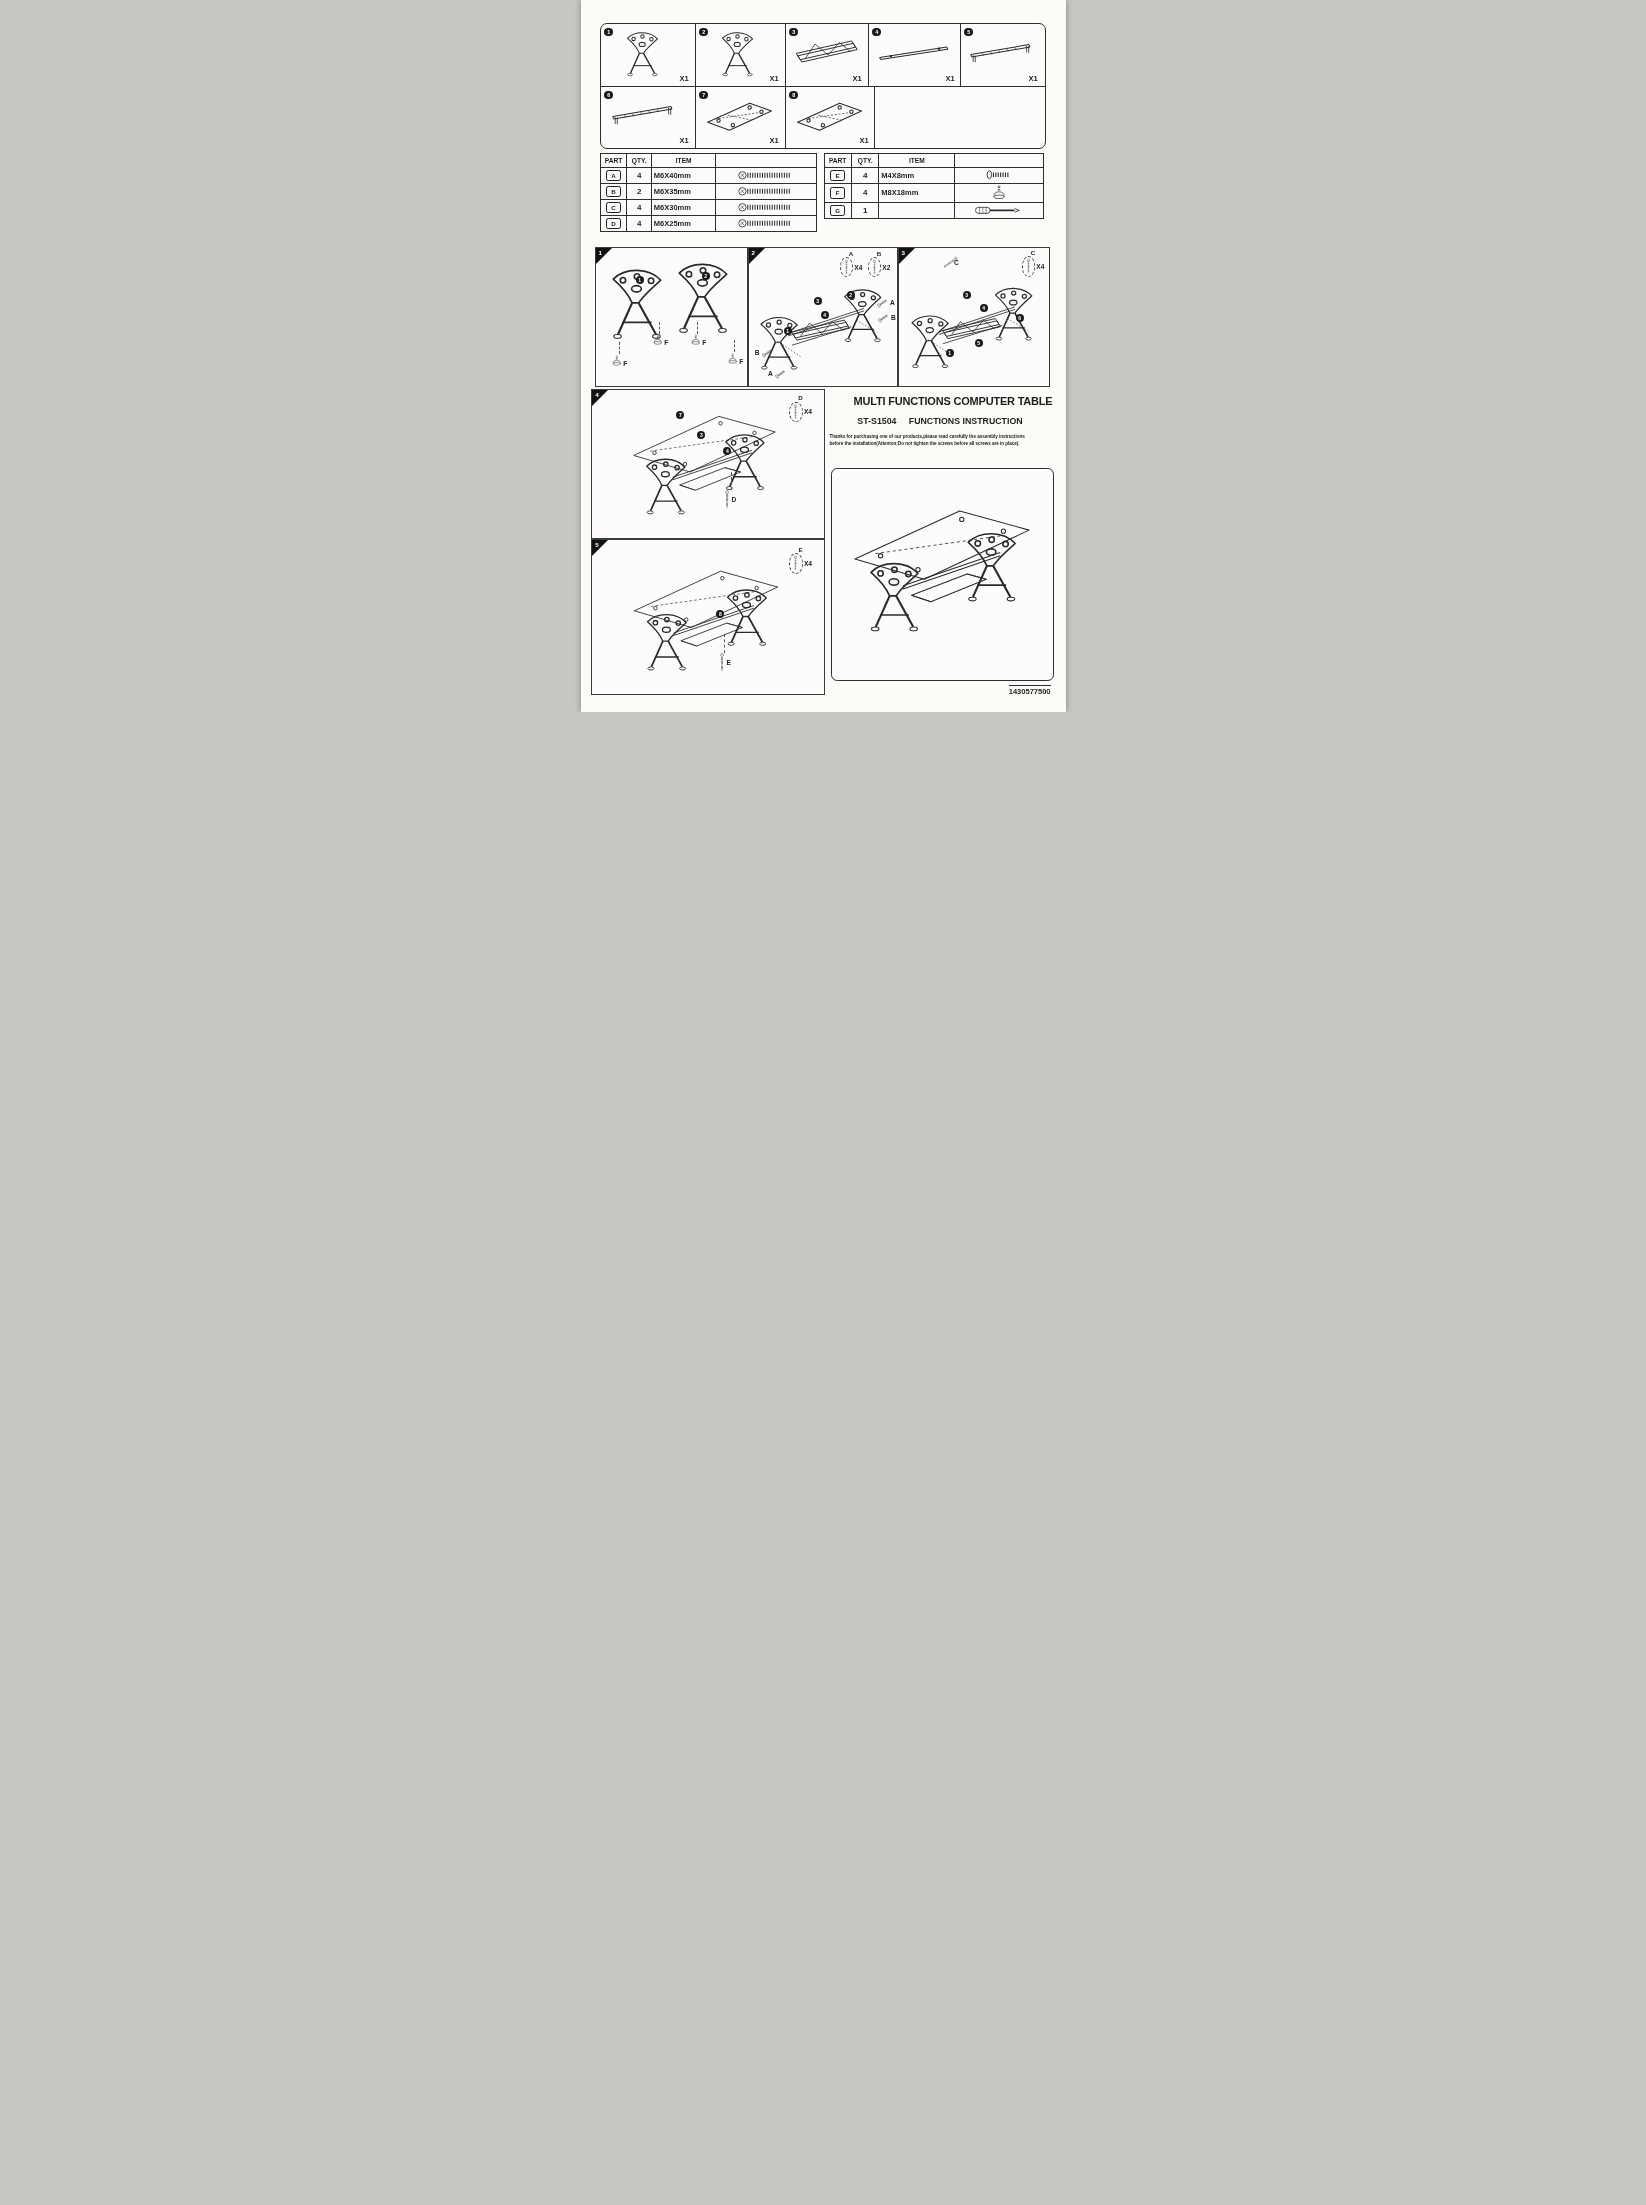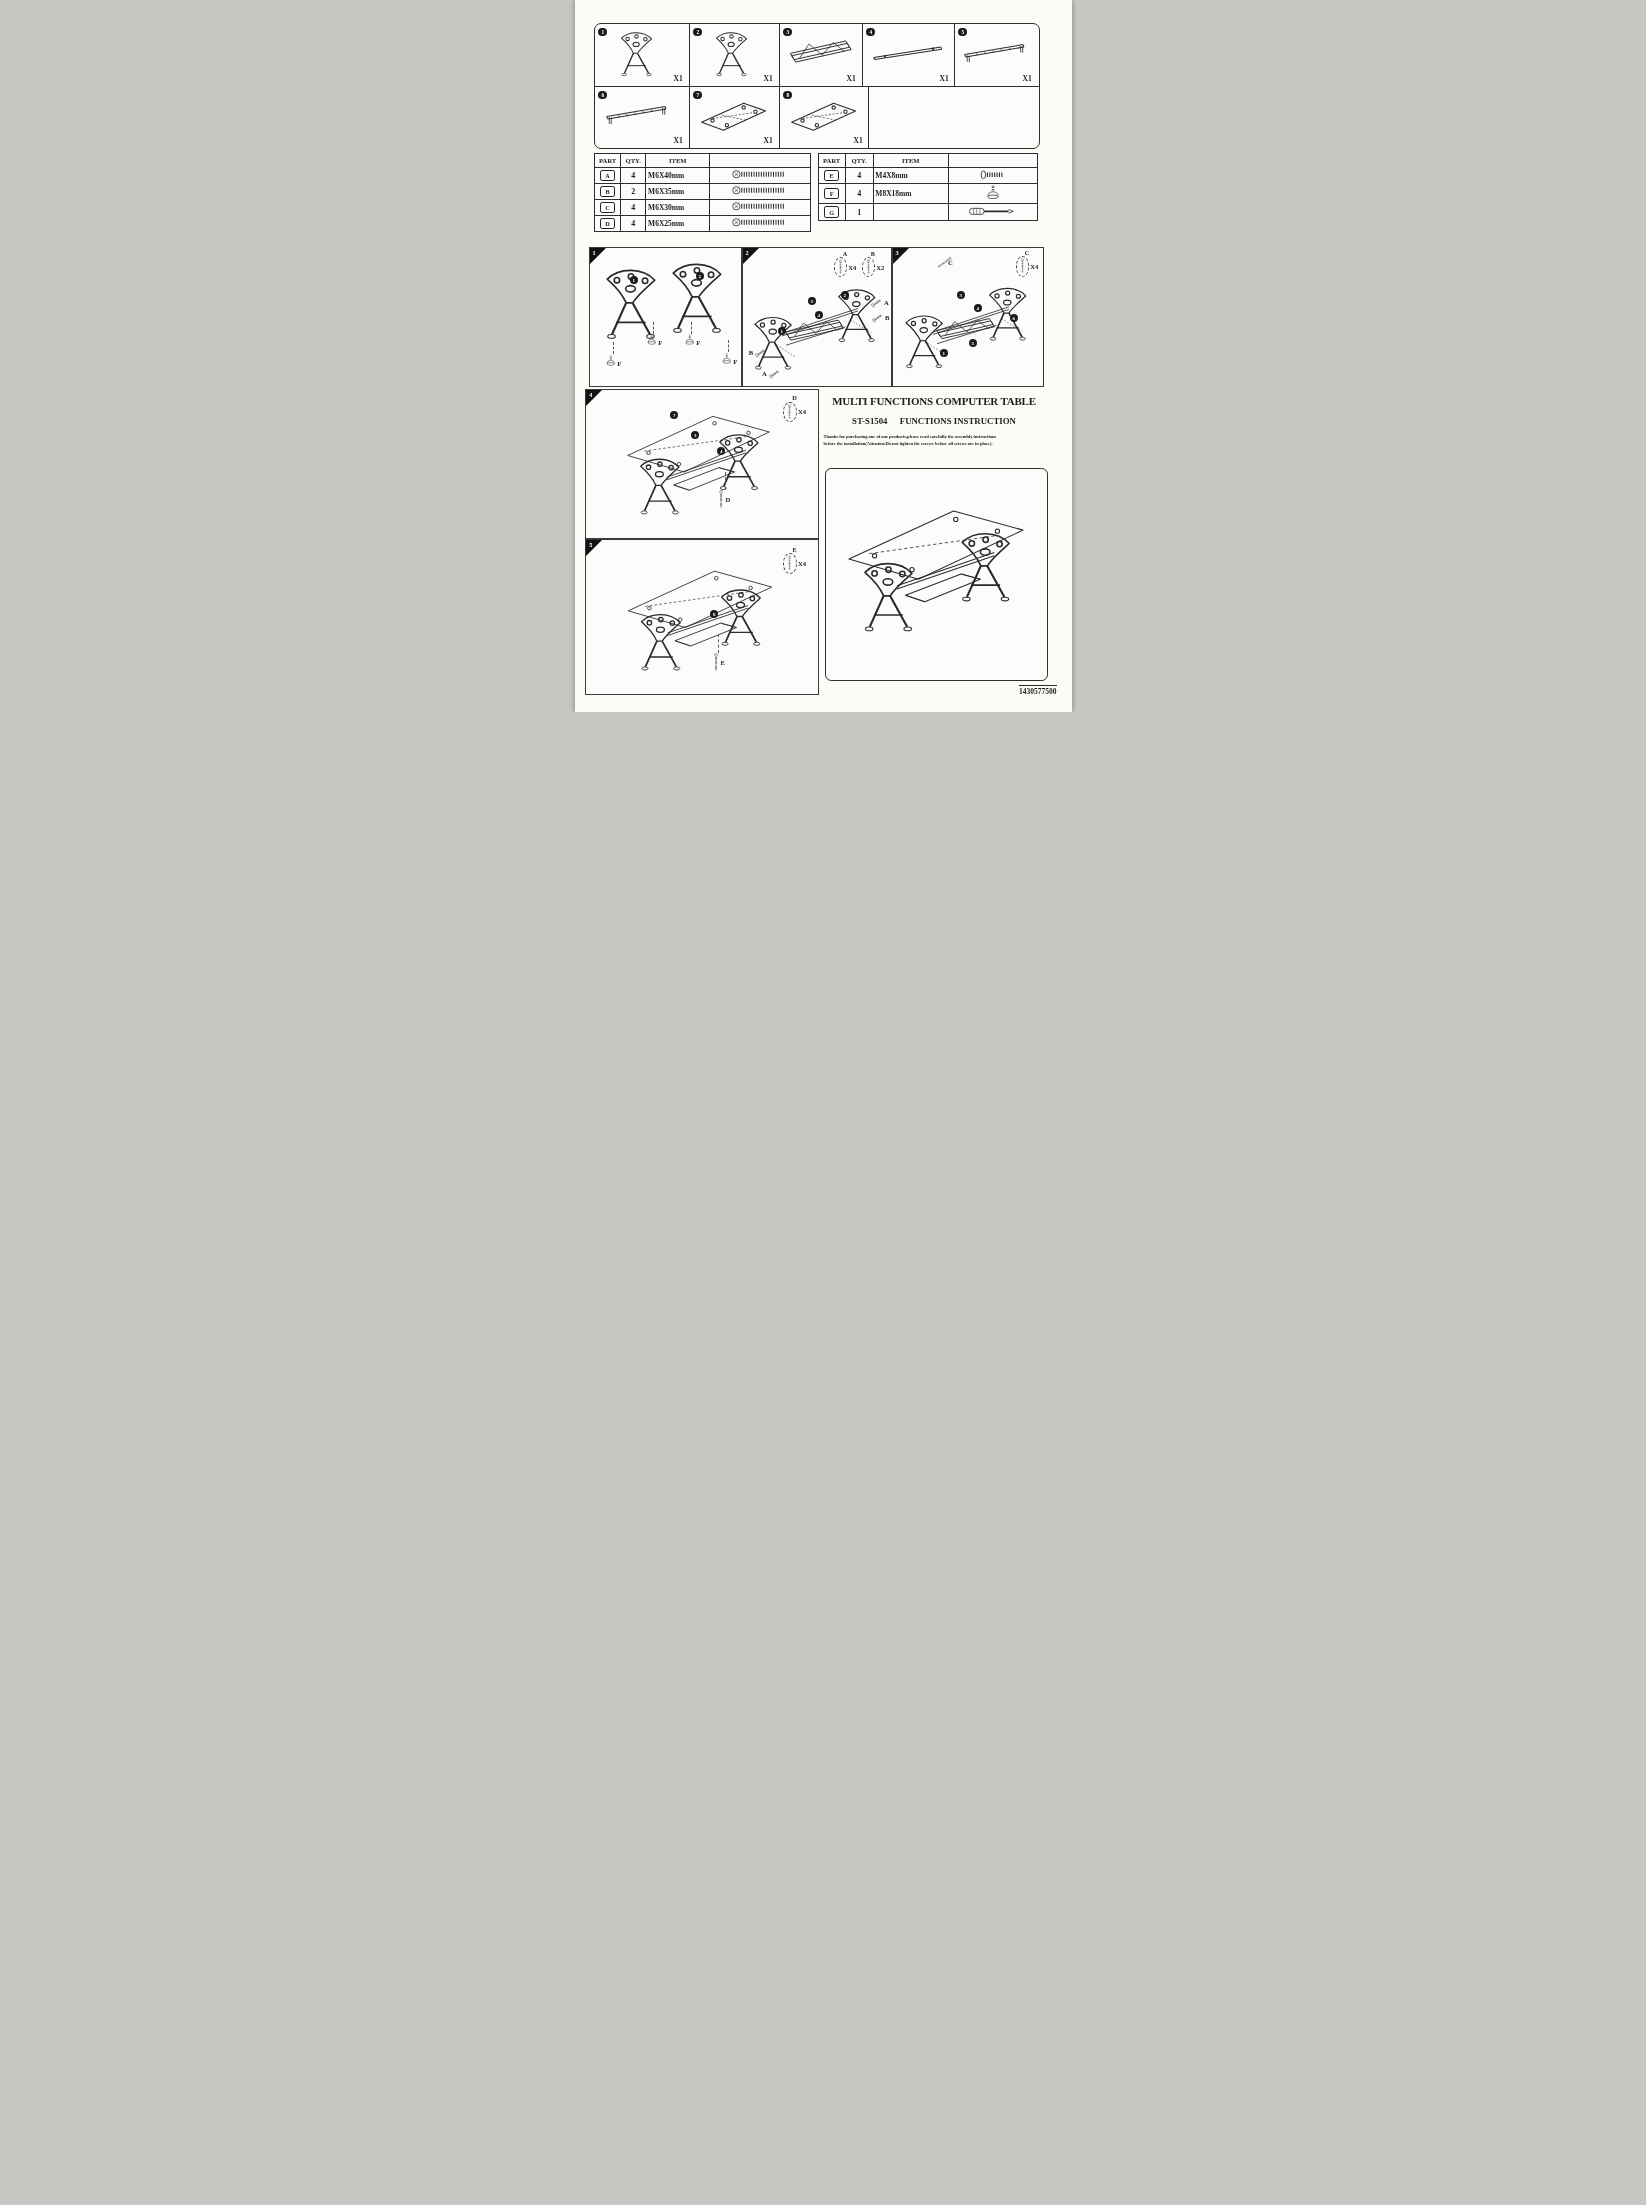--- a/index.html
+++ b/index.html
@@ -1,18 +1,18 @@
 <!DOCTYPE html>
 <html style="font-size:7px"><head>
 <meta charset="utf-8">
 <style>
   html,body{margin:0;padding:0;background:#c9c7c3;}
   .sheet{position:relative;width:485px;height:712px;margin:0 auto;background:#fcfbf8;
-         font-family:Liberation Serif, serif;color:#1d1d1d;overflow:hidden;
-         box-shadow:0 0 6.2px rgba(0,0,0,.35);padding-left:12px;}
+         font-family:Liberation Sans, sans-serif;color:#1d1d1d;overflow:hidden;
+         box-shadow:0 0 6.2px rgba(0,0,0,.35);}
   .abs{position:absolute;}
   .panel{position:absolute;border:1.1px solid #2e2e2e;border-radius:7px;background:#fdfcfa;}
   .vline,.hline{position:absolute;background:#2e2e2e;}
   .cell{position:absolute;}
   .cellnum,.badge{position:absolute;width:8.8px;height:8.8px;border-radius:50%;background:#1a1a1a;color:#fff;
          font-size:5.3px;font-weight:bold;display:flex;align-items:center;justify-content:center;z-index:4;}
   .badge{width:8.4px;height:8.4px;font-size:5px;}
   .qty1{position:absolute;font-size:7.5px;font-weight:600;}
   .cell-draw{position:absolute;}
   table.tbl{border-collapse:collapse;background:#fdfcfa;}
@@ -29,21 +29,21 @@
   .plabel{font-weight:bold;font-size:6.6px;}
   .callout{position:absolute;display:flex;flex-direction:column;align-items:center;z-index:5;}
   .callout-letter{font-weight:bold;font-size:6.2px;line-height:6.2px;}
   .callout-row{display:flex;align-items:center;gap:1.3px;}
   .dash-ellipse{width:11.5px;height:18.5px;border:0.9px dashed #3c3c3c;border-radius:50%;display:flex;align-items:center;justify-content:center;}
   .callout-qty{font-weight:bold;font-size:6.6px;}
   .foot-callout{position:absolute;display:flex;align-items:flex-end;gap:1.3px;z-index:4;}
   .screw-label{position:absolute;display:flex;align-items:center;gap:1.3px;z-index:4;}
   .mini-screw{transform:rotate(-35deg);}
   .dashv{position:absolute;width:0;border-left:0.9px dashed #5a5a5a;}
-  .title{position:absolute;font-weight:bold;font-size:11px;letter-spacing:-0.2px;text-align:center;}
+  .title{position:absolute;font-weight:bold;font-size:11px;letter-spacing:-0.2px;text-align:right;}
   .subtitle{position:absolute;display:flex;justify-content:center;gap:12.3px;font-weight:bold;font-size:8.8px;}
   .notes{position:absolute;font-weight:bold;font-size:4.6px;letter-spacing:-0.04px;line-height:6.6px;white-space:nowrap;}
   .final-box{position:absolute;border:1.1px solid #2e2e2e;border-radius:6.2px;background:#fdfcfa;
          display:flex;align-items:center;justify-content:center;}
   .code{position:absolute;font-weight:bold;font-size:7.5px;border-top:0.9px solid #2a2a2a;padding-top:0.9px;}
 </style>
 </head>
 <body>
 
 <svg width="0" height="0" style="position:absolute">

